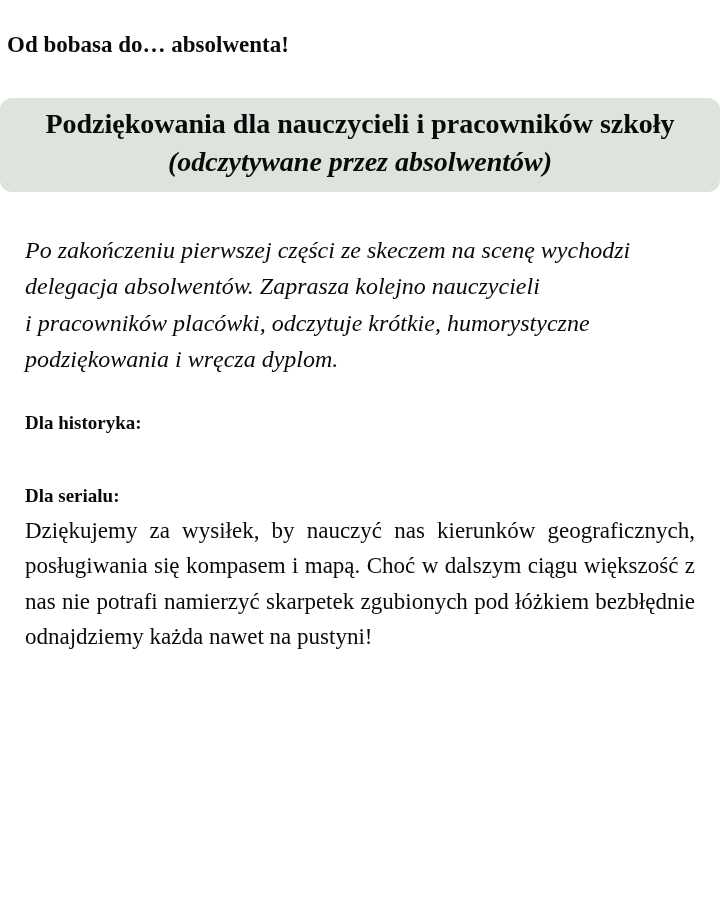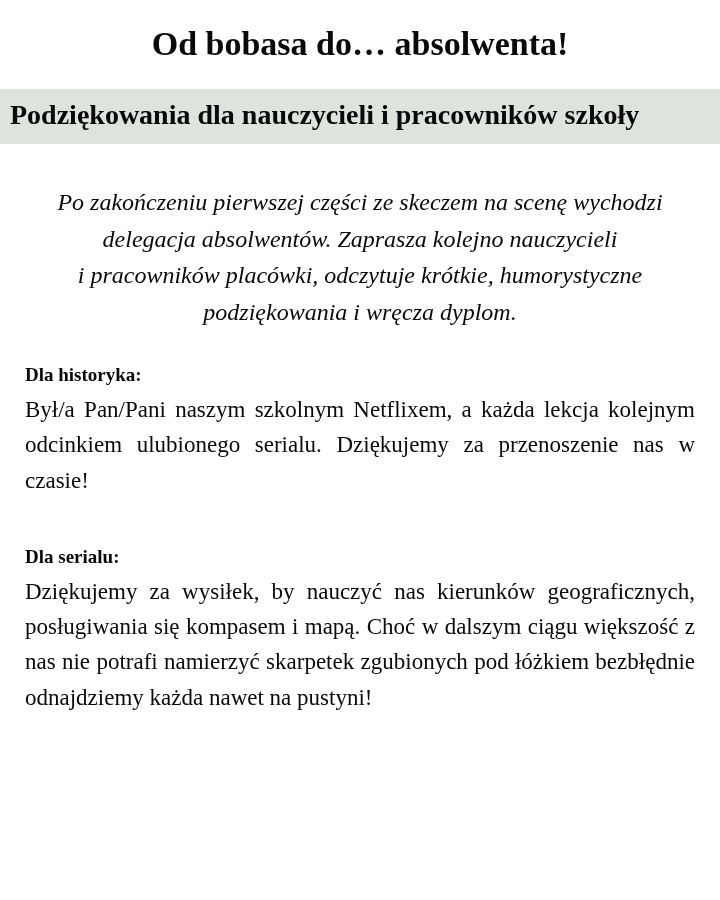--- a/index.html
+++ b/index.html
@@ -14,46 +14,46 @@
     color: #0a0a0a;
     overflow: hidden;
   }
   .page {
     width: 720px;
     height: 900px;
     background: #ffffff;
     box-sizing: border-box;
   }
   .doc-title {
-    margin: 0;
+    margin: 7px;
     padding-top: 24px;
-    text-align: center;
-    font-size: 34px;
+    font-size: 23px;
     font-weight: bold;
     line-height: 1.2;
   }
   .banner {
-    margin-top: 24px;
+    margin-top: 39px;
     background: #dde4dd; 
+    text-align: center;
     padding: 7px 10px 10px;
+    border-radius: 12px;
   }
   .banner-line1 {
     font-size: 28px;
     font-weight: bold;
     line-height: 1.38;
   }
   .banner-line2 {
     font-size: 28px;
     font-weight: bold;
     font-style: italic;
     line-height: 1.38;
   }
   .intro {
     white-space: pre-line;
-    text-align: center;
     font-style: italic;
     font-size: 24px;
     line-height: 1.52;
     margin: 40px 25px 0;
   }
   .section {
     margin: 0 25px;
   }
   .section-first {
     margin-top: 31px;
@@ -76,30 +76,30 @@
 </style>
 </head>
 <body>
 
 <div class="page">
 
   <h1 class="doc-title">Od bobasa do… absolwenta!</h1>
 
   <div class="banner" style="background: rgb(221, 228, 221);">
     <div class="banner-line1">Podziękowania dla nauczycieli i pracowników szkoły</div>
+    <div class="banner-line2">(odczytywane przez absolwentów)</div>
   </div>
 
   <p class="intro">Po zakończeniu pierwszej części ze skeczem na scenę wychodzi
 delegacja absolwentów. Zaprasza kolejno nauczycieli
 i pracowników placówki, odczytuje krótkie, humorystyczne
 podziękowania i wręcza dyplom.</p>
 
   <section class="section section-first">
     <h2 class="sec-heading">Dla historyka:</h2>
-    <p class="sec-body">Był/a Pan/Pani naszym szkolnym Netflixem, a każda lekcja kolejnym odcinkiem ulubionego serialu. Dziękujemy za przenoszenie nas w czasie!</p>
   </section>
 
   <section class="section section-second">
     <h2 class="sec-heading">Dla serialu:</h2>
     <p class="sec-body">Dziękujemy za wysiłek, by nauczyć nas kierunków geograficznych, posługiwania się kompasem i mapą. Choć w dalszym ciągu większość z nas nie potrafi namierzyć skarpetek zgubionych pod łóżkiem bezbłędnie odnajdziemy każda nawet na pustyni!</p>
   </section>
 
 </div>
 
 </body></html>

